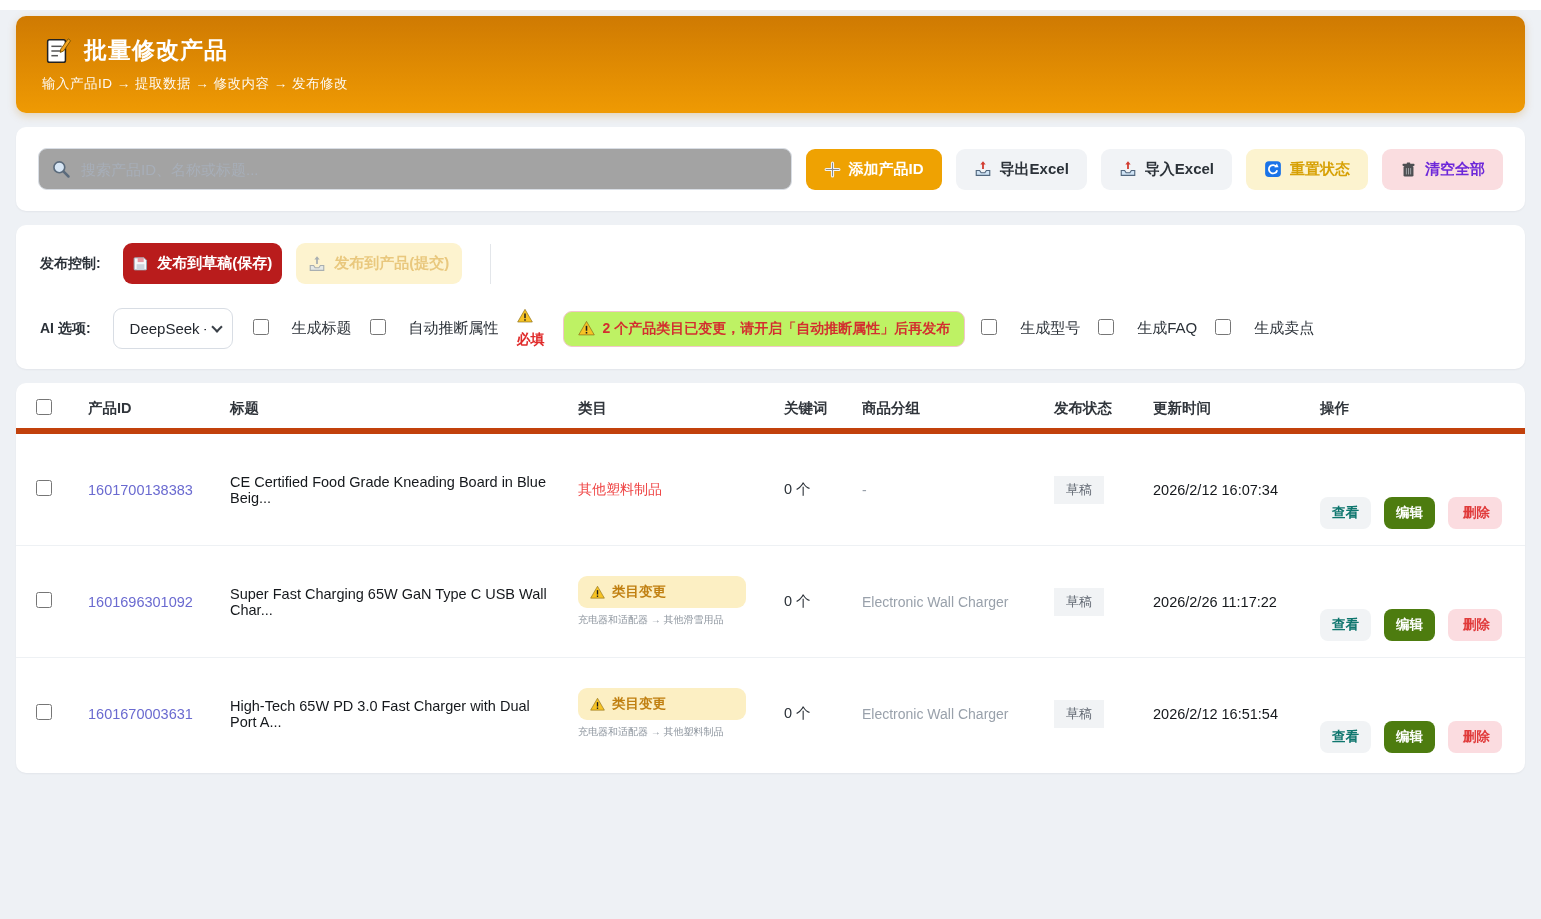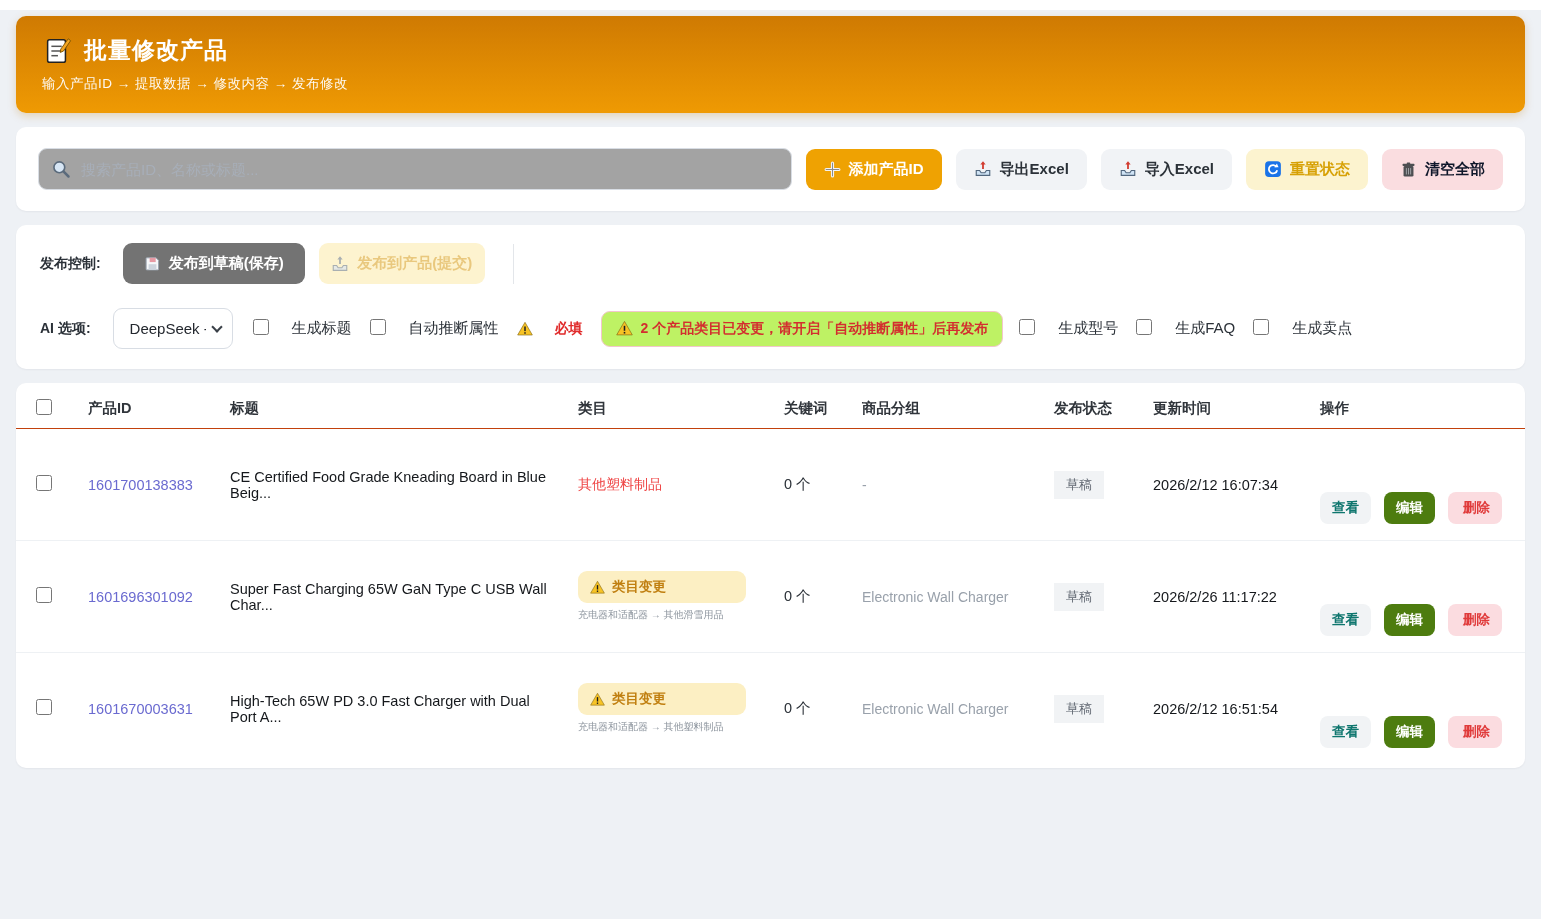--- a/index.html
+++ b/index.html
@@ -50,27 +50,27 @@
     display:inline-flex; align-items:center; justify-content:center; gap:8px;
     height:41px; padding:0 18px;
     border:none; border-radius:9px;
     font-size:15px; font-weight:bold; cursor:pointer;
     font-family:"Liberation Sans","DejaVu Sans",sans-serif;
     white-space:nowrap;
   }
   .btn-orange { background:#efa202; color:#fff; margin-left:auto; }
   .btn-gray   { background:#f1f3f6; color:#2b3138; }
   .btn-amber  { background:#fcf3cf; color:#d7a106; }
-  .btn-pink   { background:#fadde0; color:#0f172a; }
+  .btn-pink   { background:#fadde0; color:#6d28d9; }
 
   
   .controls-card { padding:18px 24px 20px; }
   .ctrl-row { display:flex; align-items:center; }
   .row-label { font-size:14px; font-weight:bold; color:#2b3138; margin-right:22px; white-space:nowrap; }
-  .btn-green { background:#737373; color:#fff; width:182px; }
+  .btn-green { background:#b91c1c; color:#fff; width:159px; }
   .btn-yellow-muted { background:#fdf3cf; color:#e9c87e; width:166px; margin-left:14px; }
   .vdivider { width:1px; height:40px; background:#e3e6ea; margin-left:28px; }
 
   .ai-row { margin-top:24px; }
   .select-wrap { position:relative; margin-right:20px; }
   .ai-select {
     appearance:none; -webkit-appearance:none;
     width:120px; height:41px;
     border:1px solid #d8dde4; border-radius:9px;
     padding:0 26px 0 16px; font-size:15px; color:#23272e;
@@ -78,34 +78,34 @@
     font-family:"Liberation Sans","DejaVu Sans",sans-serif;
   }
   .chevron {
     position:absolute; right:12px; top:15px;
     width:8px; height:8px;
     border-right:2px solid #3a4048; border-bottom:2px solid #3a4048;
     transform:rotate(45deg); pointer-events:none;
   }
   .chk { display:inline-flex; align-items:flex-start; gap:23px; font-size:15px; color:#2b3138; margin-right:18px; cursor:pointer; white-space:nowrap; }
   .chk input { width:16px; height:16px; cursor:pointer; }
-  .required { display:inline-flex; align-items:center; gap:22px; color:#e02b2b; font-size:14px; font-weight:bold; margin-right:18px; white-space:nowrap; }
+  .required { display:inline-flex; gap:7px; color:#e02b2b; font-size:14px; font-weight:bold; margin-right:18px; white-space:nowrap;flex-direction:column; }
   .alert {
     display:inline-flex; align-items:center; gap:8px;
     background:#bef264; border:1px solid #f2c6cb; border-radius:9px;
     color:#d32f2f; font-size:14px; font-weight:bold;
     padding:8px 14px; margin-right:16px; white-space:nowrap;
   }
 
   
   .table-card { overflow:hidden; padding:2px 0 4px; }
   table { width:100%; border-collapse:collapse; table-layout:fixed; }
   thead th {
     text-align:left; font-size:14.5px; font-weight:bold; color:#30353b;
-    padding:14px 6px 10px; border-bottom:1px solid #c2410c;
+    padding:14px 6px 10px; border-bottom:6px solid #c2410c;
   }
   tbody td { padding:16px 6px; border-bottom:1px solid #eef1f4; vertical-align:middle; font-size:14.5px; }
   tbody tr:last-child td { border-bottom:none; }
   th.c-check, td.c-check { padding-left:20px; }
   th.c-id, td.c-id, th.c-title, td.c-title { padding-left:20px; }
   th.c-cat, td.c-cat { padding-left:18px; }
   th.c-kw, td.c-kw, th.c-status, td.c-status { padding-left:24px; }
   th.c-group, td.c-group { padding-left:22px; }
   th.c-time, td.c-time { padding-left:23px; }
   th.c-act, td.c-act { padding-left:30px; }

